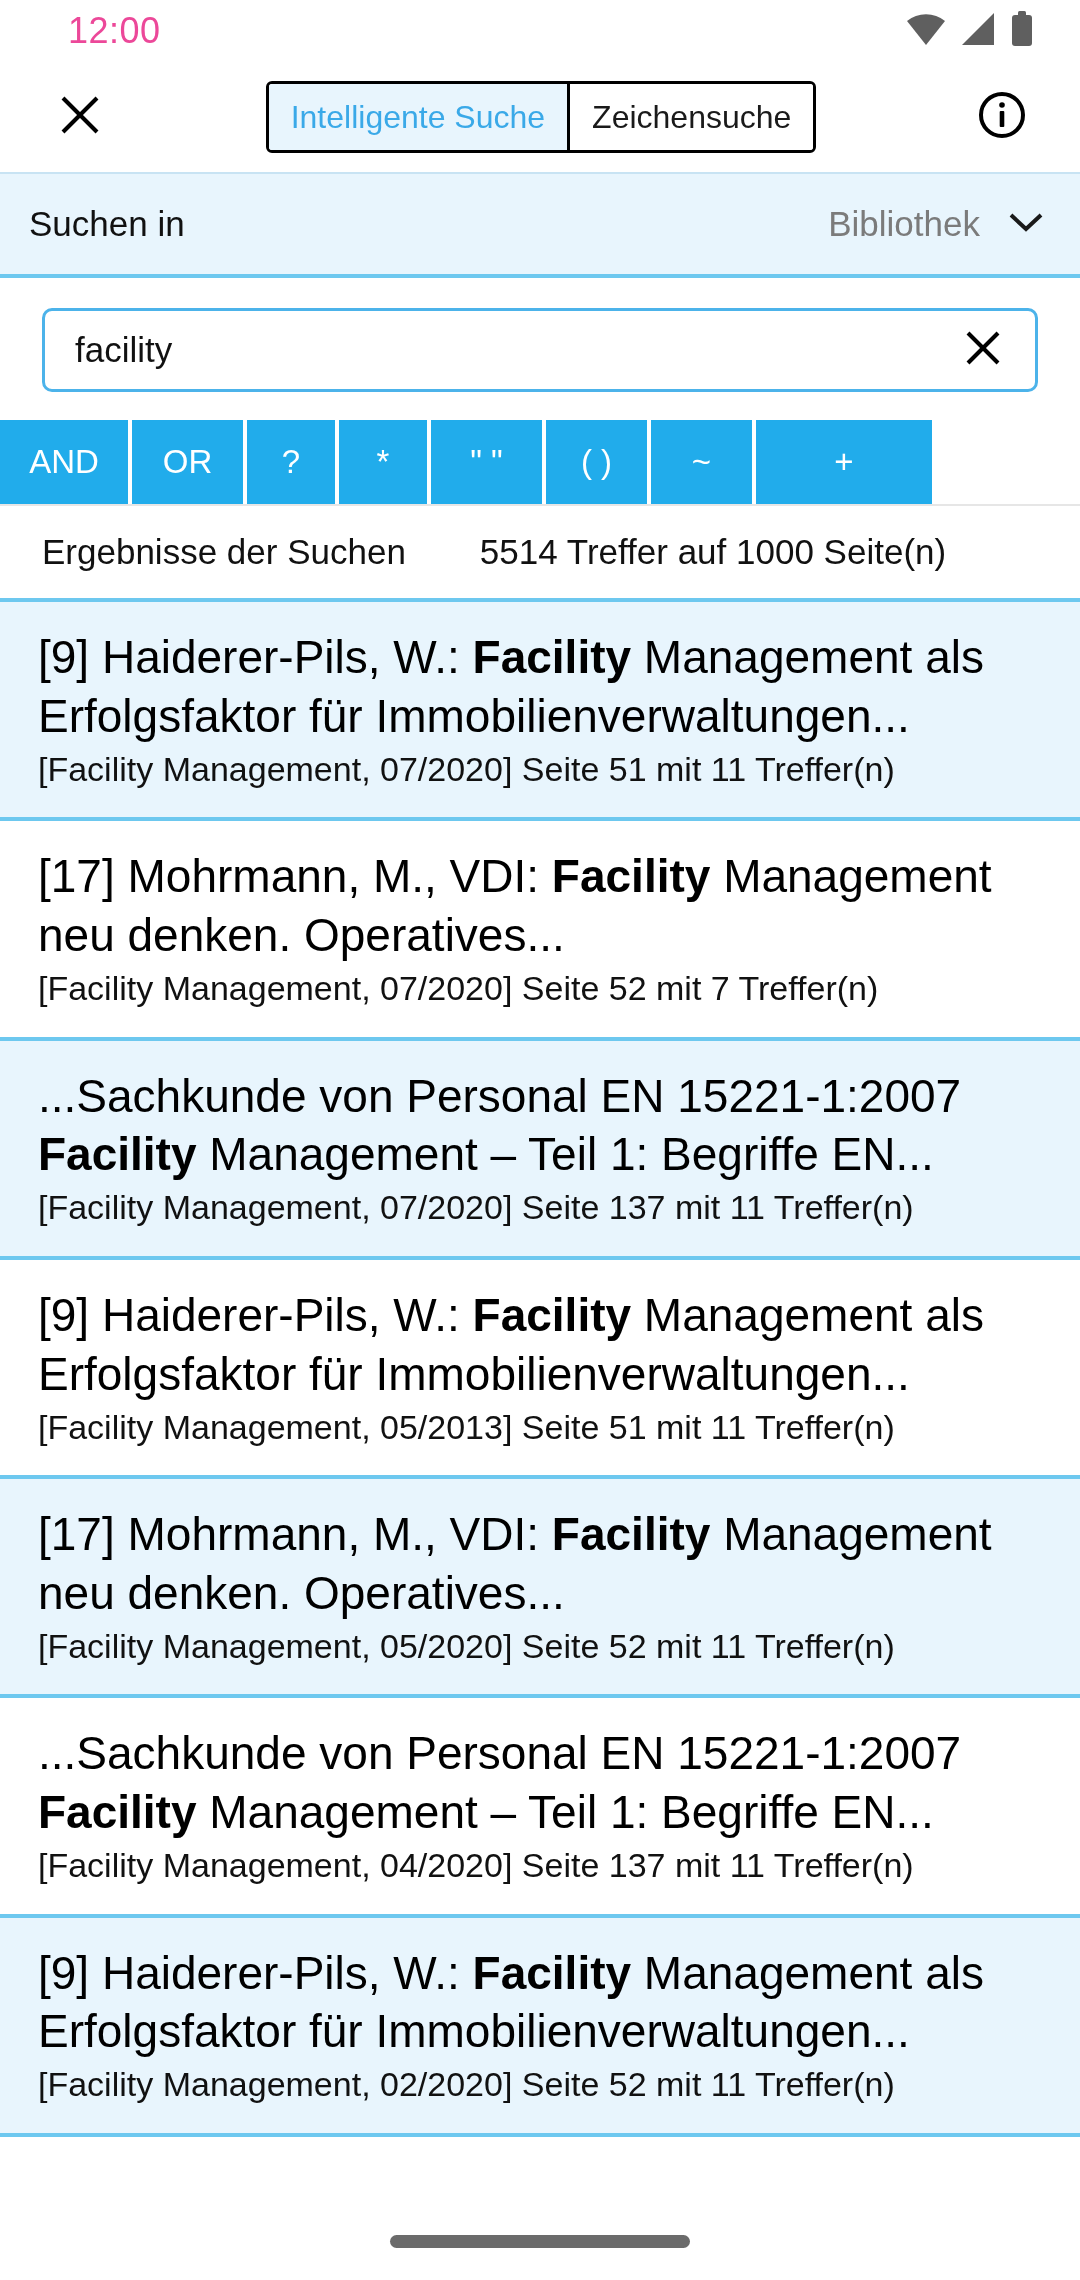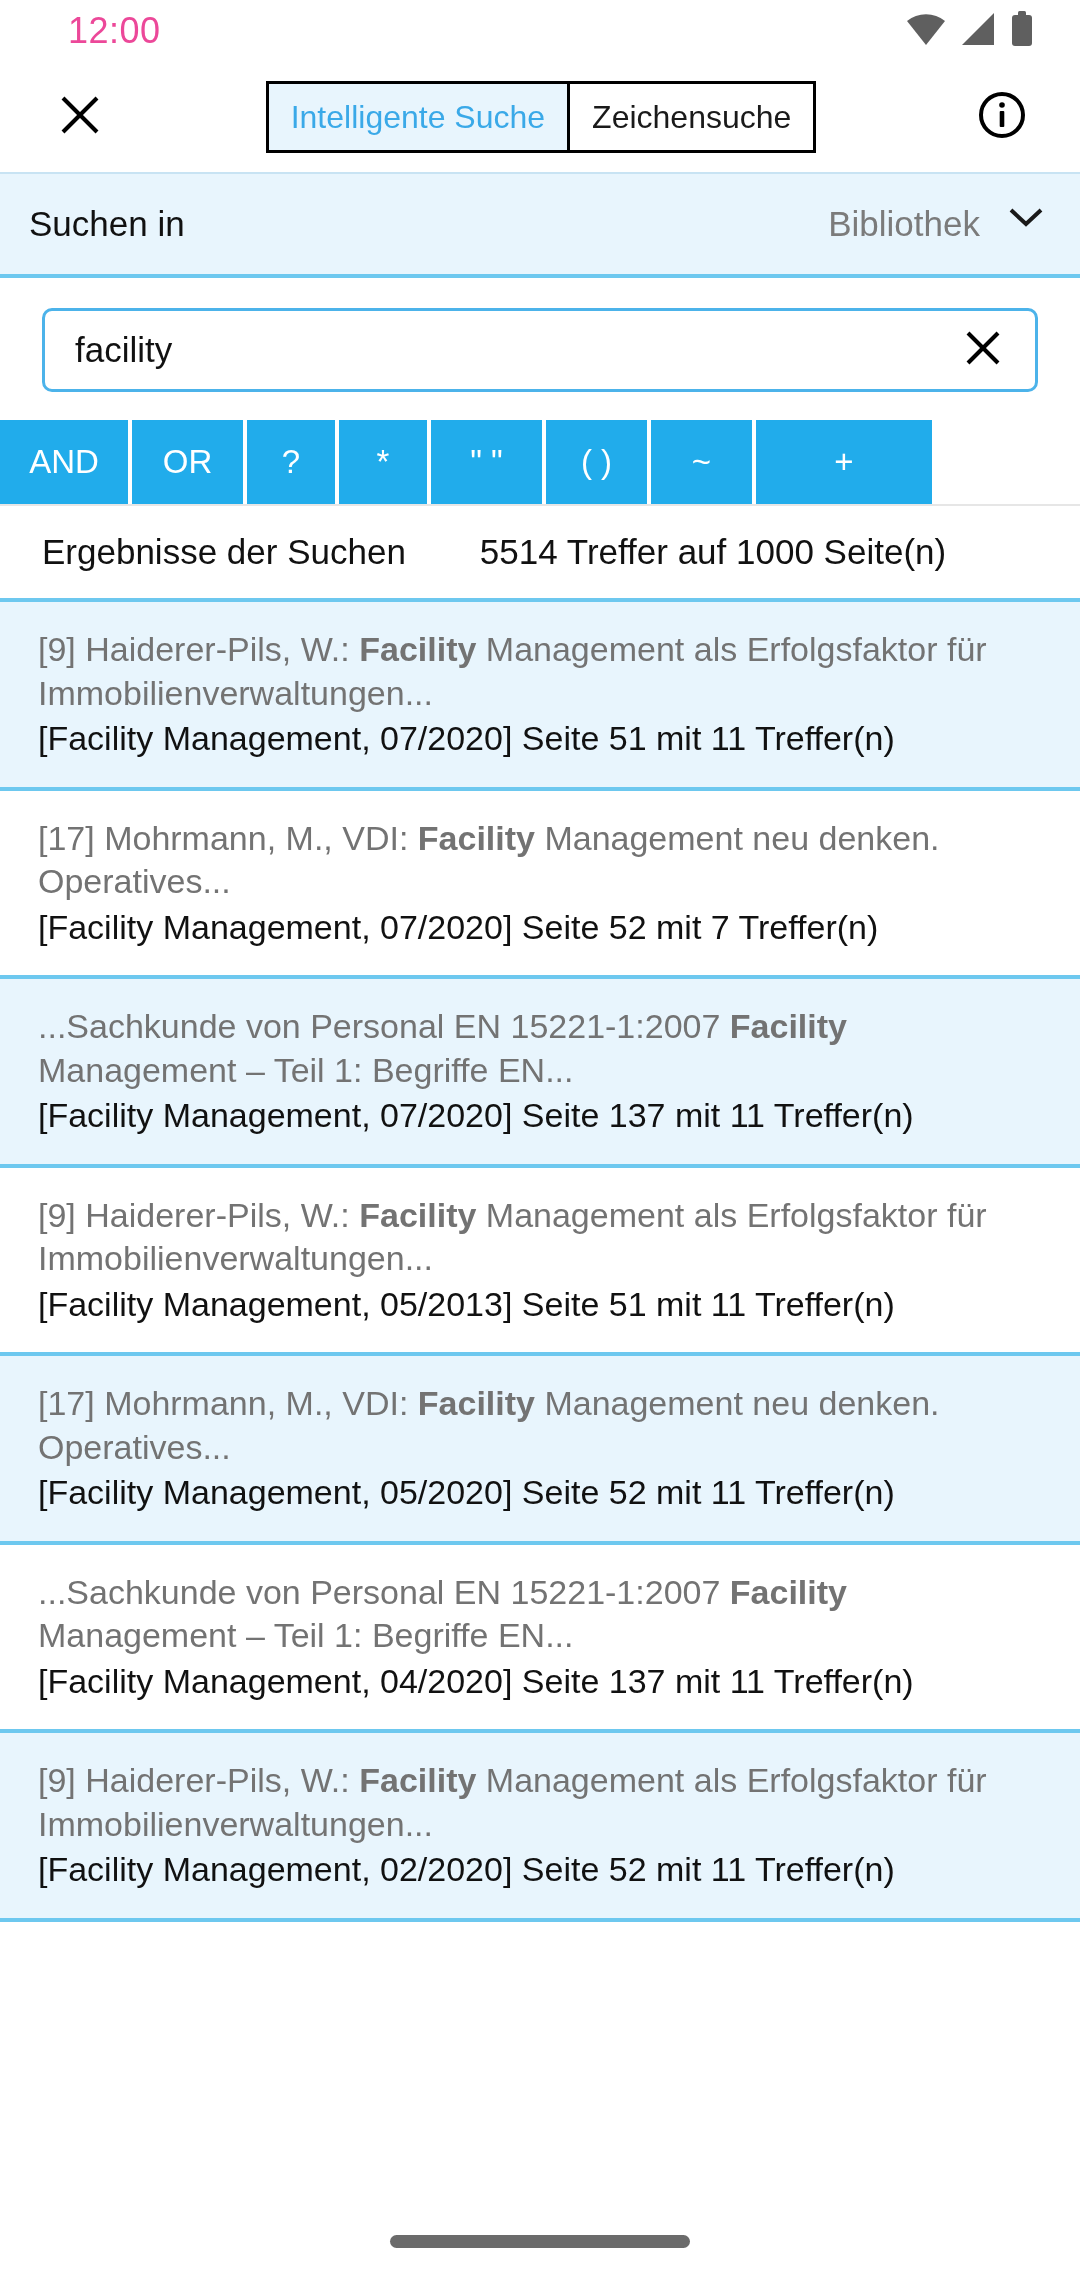--- a/index.html
+++ b/index.html
@@ -61,21 +61,21 @@
     width: 72px;
     height: 72px;
     display: flex;
     align-items: center;
     justify-content: center;
     cursor: pointer;
   }
   .segmented {
     display: flex;
     border: 3px solid #000000;
-    border-radius: 0;
+    border-radius: 6px;
     overflow: hidden;
     height: 66px;
   }
   .seg-tab {
     display: flex;
     align-items: center;
     justify-content: center;
     padding: 0 22px;
     font-size: 32px;
     background: #ffffff;
@@ -104,20 +104,21 @@
     padding: 0 34px 0 29px;
     box-sizing: border-box;
     cursor: pointer;
   }
   .scope-label {
     font-size: 35px;
     color: #111111;
   }
   .scope-right {
     display: flex;
+    align-items: center;
     gap: 26px;
   }
   .scope-value {
     font-size: 35px;
     color: #7b7b7b;
   }
   .chevron {
     display: block;
   }
 
@@ -200,23 +201,23 @@
     padding: 26px 42px 26px 38px;
     box-sizing: border-box;
     border-bottom: 4px solid #6dc8ef;
     background: #ffffff;
     cursor: pointer;
   }
   .result-item.alt {
     background: #e8f5fd;
   }
   .result-title {
-    font-size: 34px;
+    font-size: 46px;
     line-height: 1.28;
-    color: #737373;
+    color: #000000;
     margin: 0 0 2px 0;
   }
   .result-title b {
     font-weight: bold;
   }
   .result-meta {
     font-size: 34px;
     line-height: 1.28;
     color: #111111;
     margin: 0;

